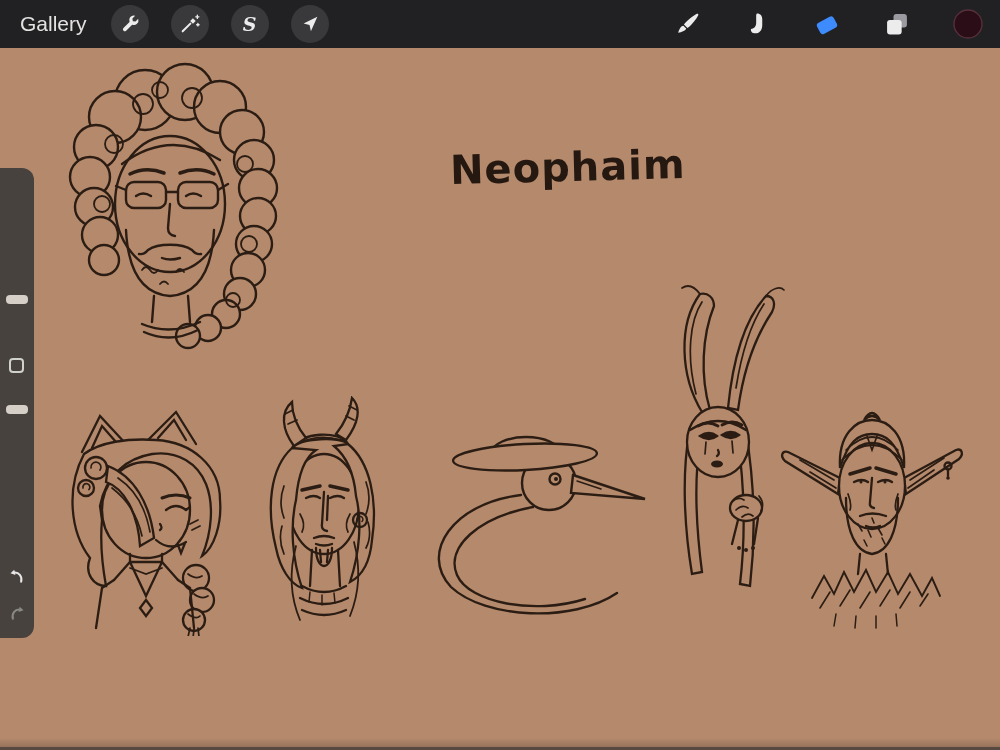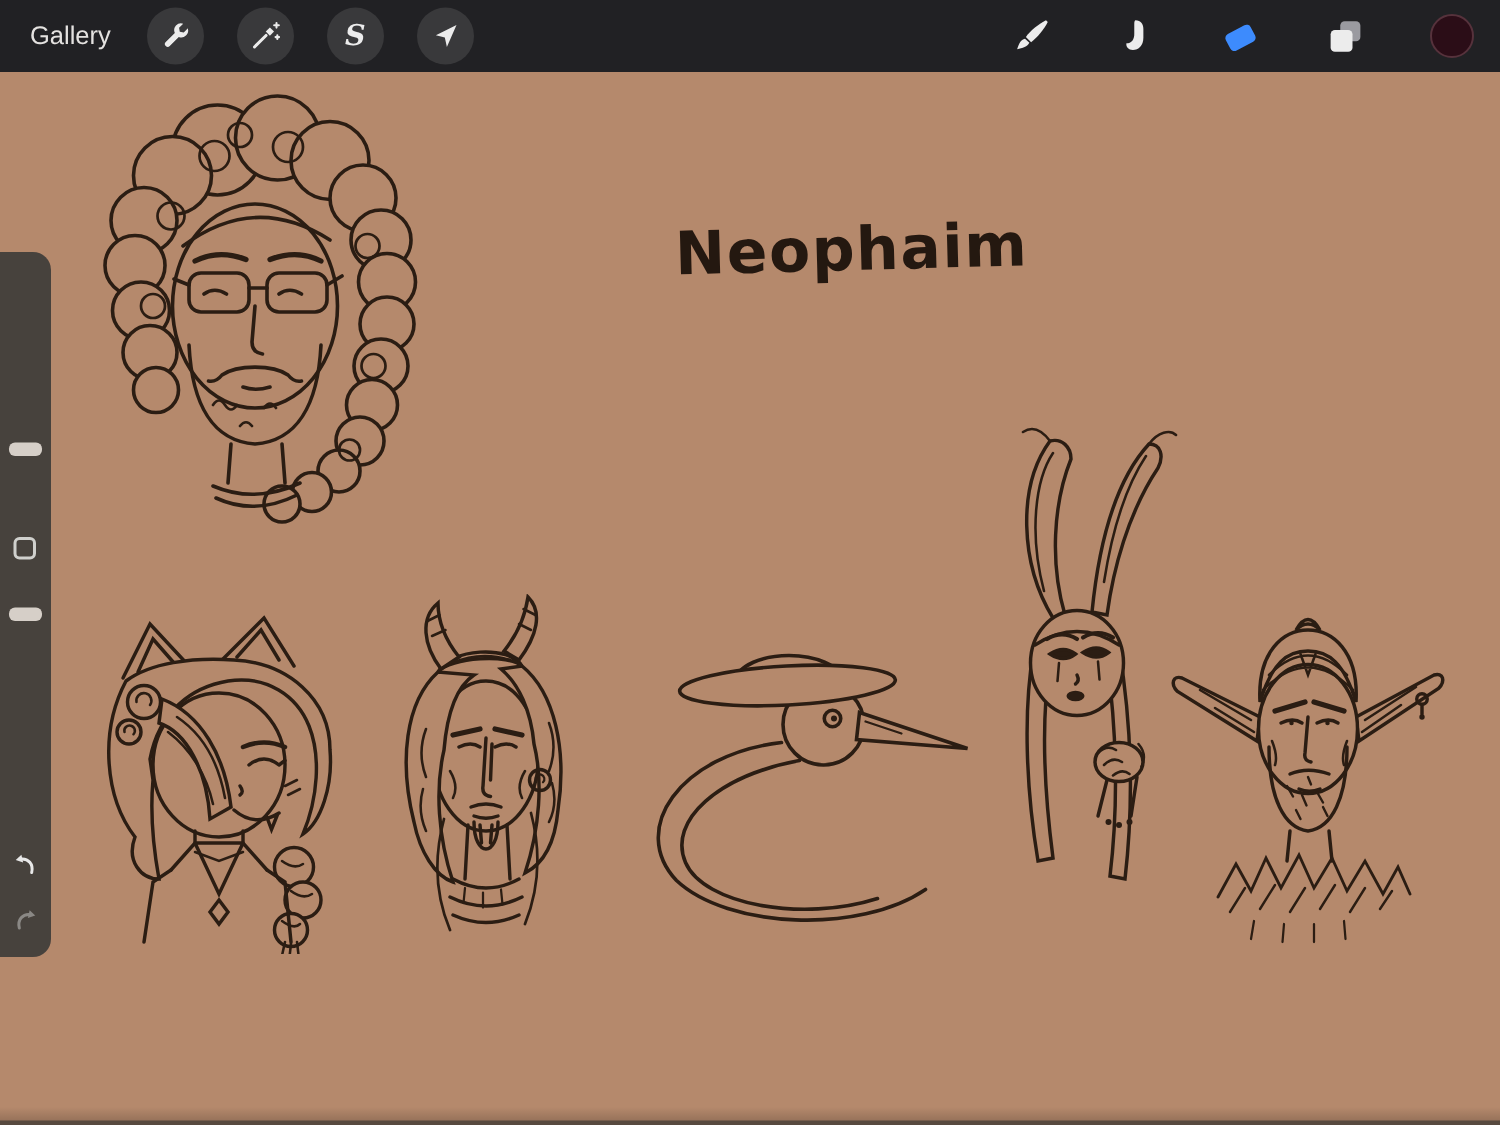--- a/index.html
+++ b/index.html
@@ -4,21 +4,21 @@
 <style>
   html,body{margin:0;padding:0;}
   body{width:1000px;height:750px;overflow:hidden;position:relative;
        font-family:"Liberation Sans",sans-serif;background:#212124;}
 
   
   .topbar{position:absolute;top:0;left:0;width:1000px;height:48px;
           background:#212124;display:flex;align-items:center;z-index:30;}
   .tbtn{background:none;border:none;padding:0;margin:0;display:flex;
         align-items:center;justify-content:center;cursor:pointer;}
-  .gallery-btn{margin-left:20px;font-size:17px;color:#e4e2e0;
+  .gallery-btn{margin-left:20px;font-size:21px;color:#e4e2e0;
                font-family:"Liberation Sans",sans-serif;}
   .left-tools{display:flex;align-items:center;gap:22px;margin-left:24px;}
   .circle-btn{width:38px;height:38px;border-radius:50%;background:#39393b;}
   .right-tools{display:flex;align-items:center;gap:41px;margin-left:auto;
                margin-right:16px;}
   .sel-glyph{font-family:"DejaVu Serif",serif;font-style:italic;font-weight:bold;
              font-size:19px;color:#ececec;line-height:1;}
 
   
   .canvas{position:absolute;top:48px;left:0;width:1000px;height:702px;

